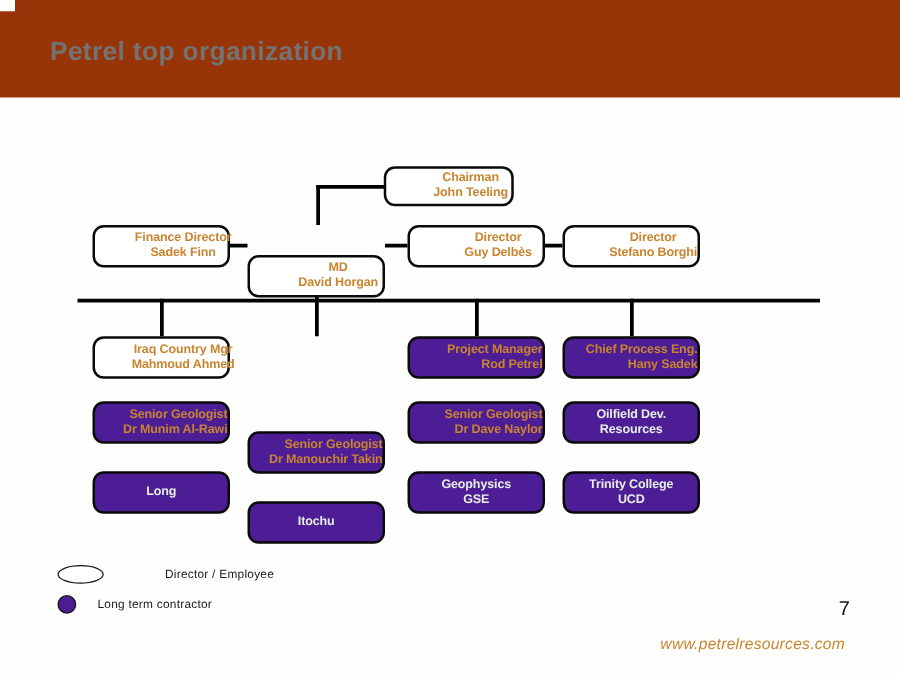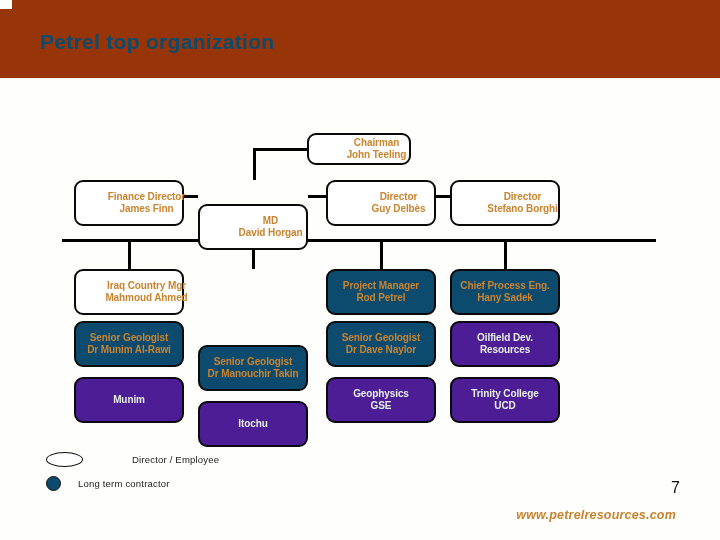--- a/index.html
+++ b/index.html
@@ -6,51 +6,51 @@
   #slide{
     position:relative;width:720px;height:540px;
     background:#fefefc;overflow:hidden;
     font-family:"Liberation Sans","DejaVu Sans",sans-serif;
   }
   
   #header{position:absolute;left:0;top:0;width:720px;height:78px;background:#983508;}
   #corner-notch{position:absolute;left:0;top:0;width:12px;height:9px;background:#ffffff;}
   #slide-title{
     position:absolute;left:40px;top:30px;
-    color:#0c4a6e;font-size:21px;font-weight:bold;letter-spacing:.3px;
+    color:#737373;font-size:21px;font-weight:bold;letter-spacing:.3px;
   }
   
   .obox{
-    position:absolute;width:110px;height:46px;
+    position:absolute;width:110px;height:34px;
     border:2px solid #0a0a0a;border-radius:9px;
     display:flex;flex-direction:column;justify-content:center;align-items:center;
     font-size:10px;font-weight:bold;line-height:12px;letter-spacing:-.1px;
     color:#c9842f;text-align:center;box-sizing:border-box;
   }
   .obox span{white-space:nowrap;}
   .t-employee{background:#ffffff;padding-left:35px;}
-  .t-contractor{background:#0c4a6e;}
+  .t-contractor{background:#4c1d95;align-items:flex-end;}
   .t-partner{background:#4c1d95;color:#e7efe5;}
   .c1{left:74px;}.c2{left:198px;margin-top:24px;}.c3{left:326px;}.c4{left:450px;}
   .r2{top:180px;}.r3{top:269px;}.r4{top:321px;}.r5{top:377px;}
   #chairman-box{left:307px;top:133px;width:104px;height:32px;}
   
   .conn{position:absolute;background:#000;}
   
   .legend-item{position:absolute;left:46px;height:16px;display:flex;align-items:center;}
   .legend-swatch{
     width:15px;height:15px;border:1px solid #111;border-radius:50%;
     box-sizing:border-box;flex:0 0 auto;
   }
   .legend-label{margin-left:17px;font-size:9.5px;color:#1a1a1a;letter-spacing:.2px;white-space:nowrap;}
   
   #page-number{position:absolute;top:479px;right:40px;font-size:16px;color:#111;}
   #footer-url{
     position:absolute;top:508px;right:44px;
-    font-size:12.5px;font-weight:bold;font-style:italic;color:#c9842f;letter-spacing:.2px;
+    font-size:12.5px;font-weight:normal;font-style:italic;color:#c9842f;letter-spacing:.2px;
   }
 </style>
 </head>
 <body>
 
 <div id="slide">
 
   <div id="header"></div>
   <div id="corner-notch"></div>
   <div id="slide-title">Petrel top organization</div>
@@ -67,21 +67,21 @@
   <div class="conn" style="left:380px;top:239px;width:3px;height:30px;"></div>
   <div class="conn" style="left:504px;top:239px;width:3px;height:30px;"></div>
 
   <div class="obox t-employee" id="chairman-box">
     <span>Chairman</span>
     <span>John Teeling</span>
   </div>
 
   <div class="obox r2 c1 t-employee">
     <span>Finance Director</span>
-    <span>James Finn</span>
+    <span>Sadek Finn</span>
   </div>
   <div class="obox r2 c2 t-employee">
     <span>MD</span>
     <span>David Horgan</span>
   </div>
   <div class="obox r2 c3 t-employee">
     <span>Director</span>
     <span>Guy Delbès</span>
   </div>
   <div class="obox r2 c4 t-employee">
@@ -113,21 +113,21 @@
   <div class="obox r4 c3 t-contractor">
     <span>Senior Geologist</span>
     <span>Dr Dave Naylor</span>
   </div>
   <div class="obox r4 c4 t-partner">
     <span>Oilfield Dev.</span>
     <span>Resources</span>
   </div>
 
   <div class="obox r5 c1 t-partner">
-    <span>Munim</span>
+    <span>Long</span>
   </div>
   <div class="obox r5 c2 t-partner">
     <span>Itochu</span>
   </div>
   <div class="obox r5 c3 t-partner">
     <span>Geophysics</span>
     <span>GSE</span>
   </div>
   <div class="obox r5 c4 t-partner">
     <span>Trinity College</span>

